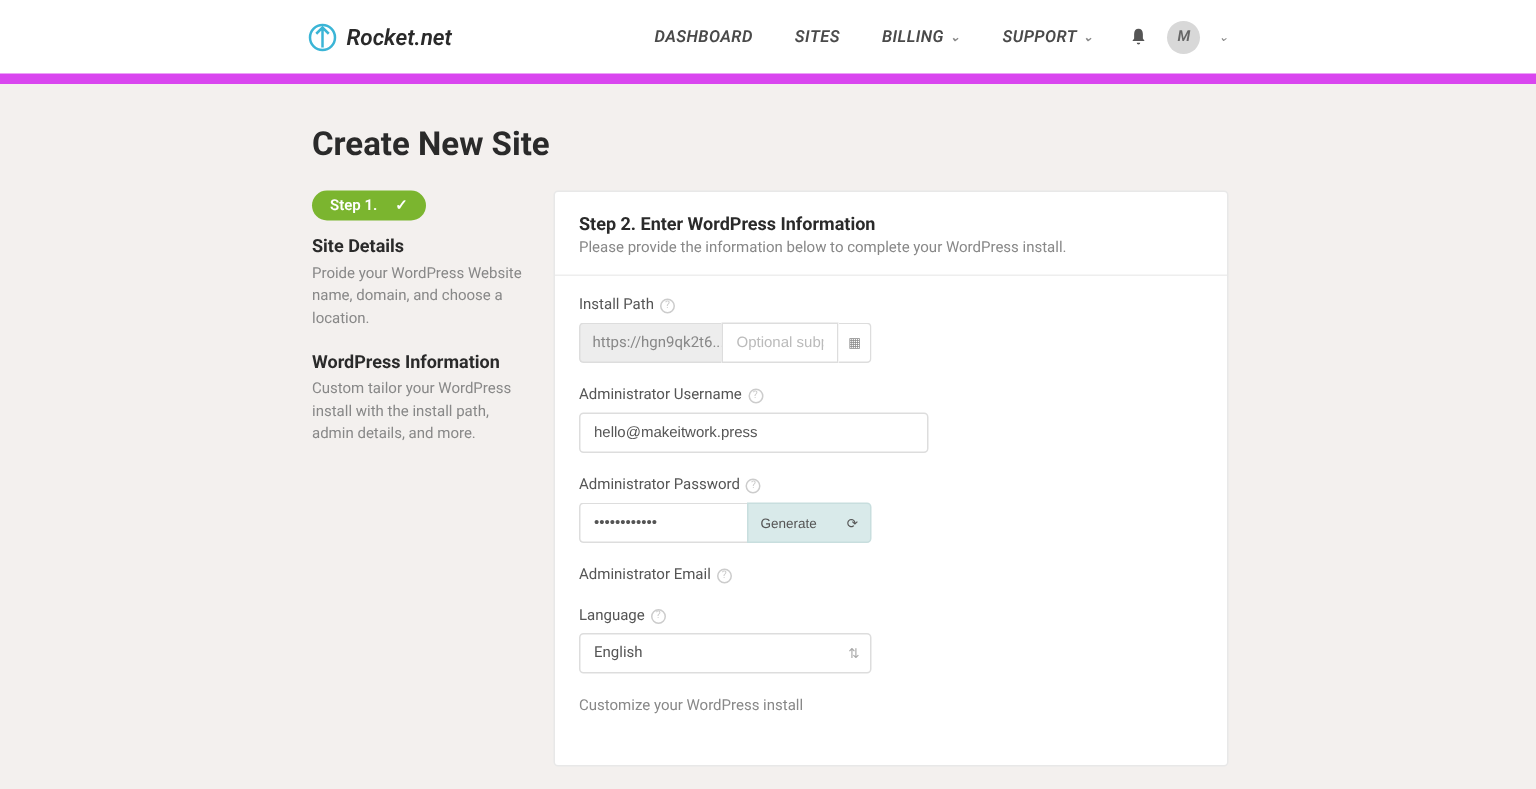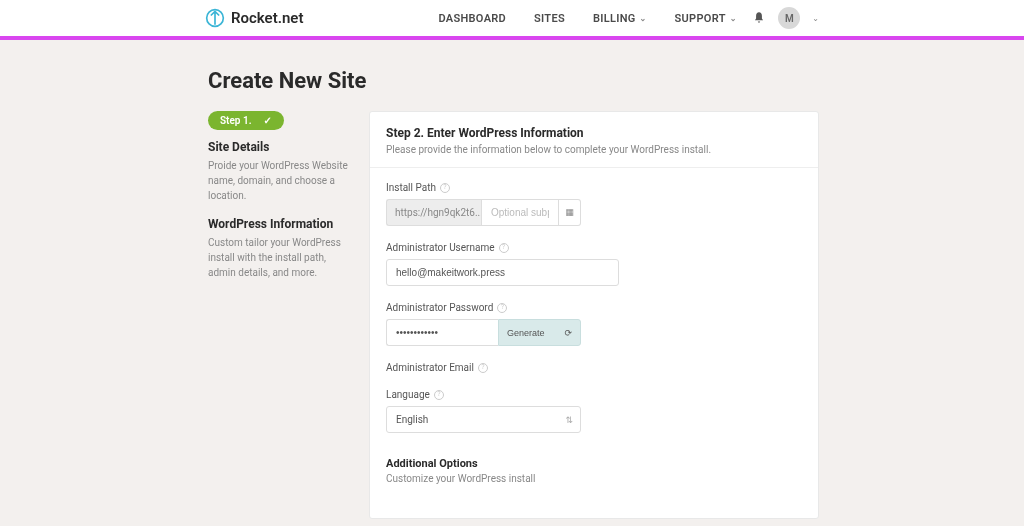--- a/index.html
+++ b/index.html
@@ -1,19 +1,19 @@
 <!DOCTYPE html>
 <html><head>
   <meta charset="utf-8">
   <style>
     * { margin: 0; padding: 0; box-sizing: border-box; }
     body { font-family: -apple-system, BlinkMacSystemFont, "Segoe UI", Roboto, sans-serif; background: #f3f0ee; color: #333; font-size: 13px; }
     
     
-    .header { background: #fff; border-bottom: 4px solid #d946ef; padding: 0 0; height: 40px; }
+    .header { background: #fff; border-bottom: 7px solid #d946ef; padding: 0 0; height: 56px; font-style: italic; }
     .header-inner { max-width: 1024px; margin: 0 auto; display: flex; align-items: center; height: 100%; padding: 0 200px 0 205px; position: relative; }
     .logo { display: flex; align-items: center; gap: 6px; font-weight: 600; font-size: 15px; color: #2a2a2a; }
     .logo-icon { width: 20px; height: 20px; }
     .nav { display: flex; gap: 28px; margin-left: 135px; }
     .nav-item { font-size: 11px; font-weight: 600; color: #4a4a4a; letter-spacing: 0.3px; display: flex; align-items: center; gap: 4px; cursor: pointer; }
     .chevron { font-size: 8px; color: #888; }
     .header-right { position: absolute; right: 205px; display: flex; align-items: center; gap: 12px; }
     .bell-icon { width: 14px; height: 14px; cursor: pointer; }
     .avatar { width: 22px; height: 22px; border-radius: 50%; background: #d8d8d8; display: flex; align-items: center; justify-content: center; font-size: 10px; font-weight: 600; color: #666; cursor: pointer; }
     
@@ -161,20 +161,19 @@
           <div class="field-label">
             <span>Language</span>
             <span class="help-icon">?</span>
           </div>
           <div class="select-wrap">
             <div class="select">English</div>
             <span class="select-caret">⇅</span>
           </div>
         </div>
 
-        <div class="section-title">Additional Options</div>
         <div class="section-sub">Customize your WordPress install</div>
 
       </div>
     </main>
 
   </div>
 </div>
 
 </body></html>

